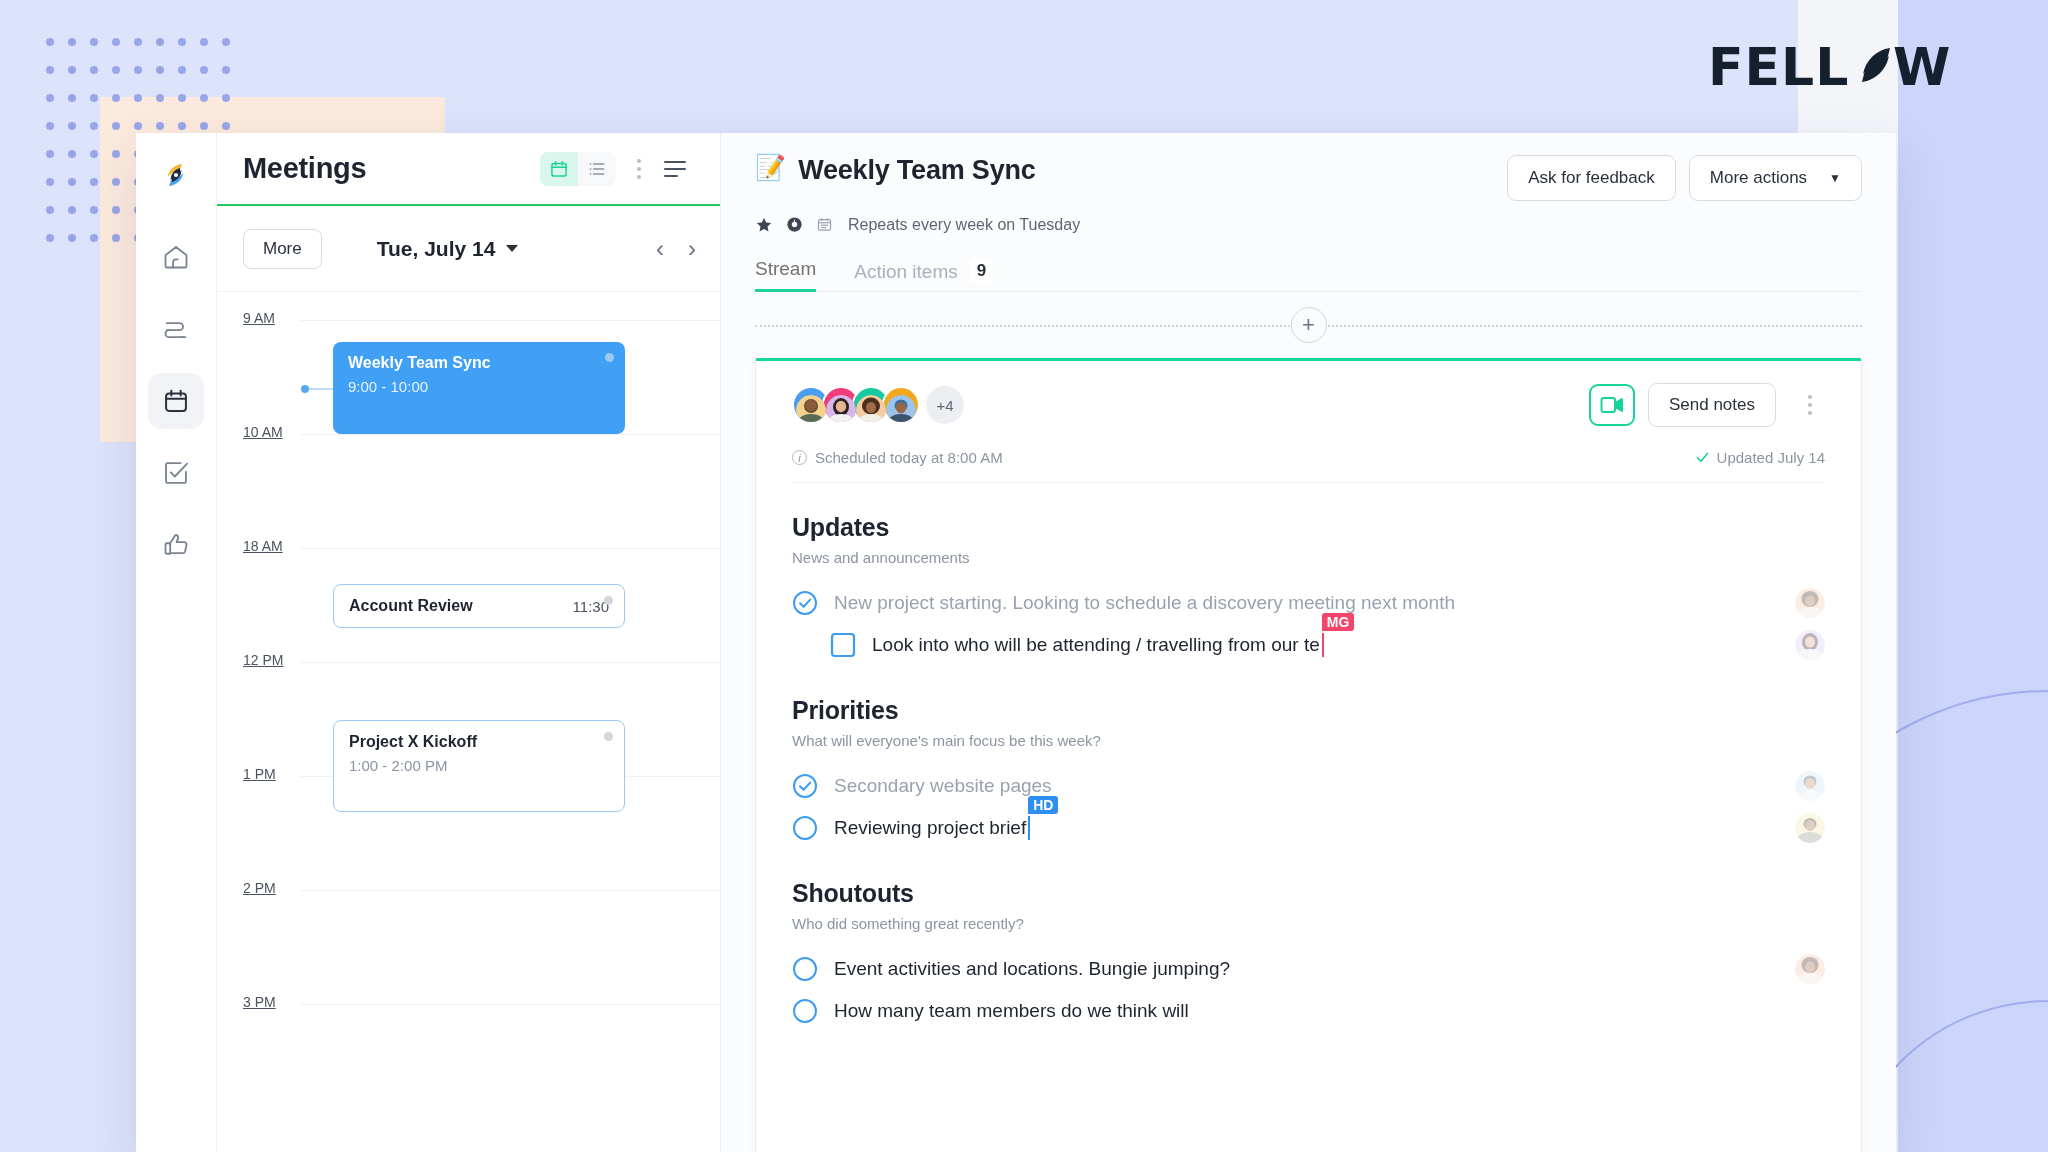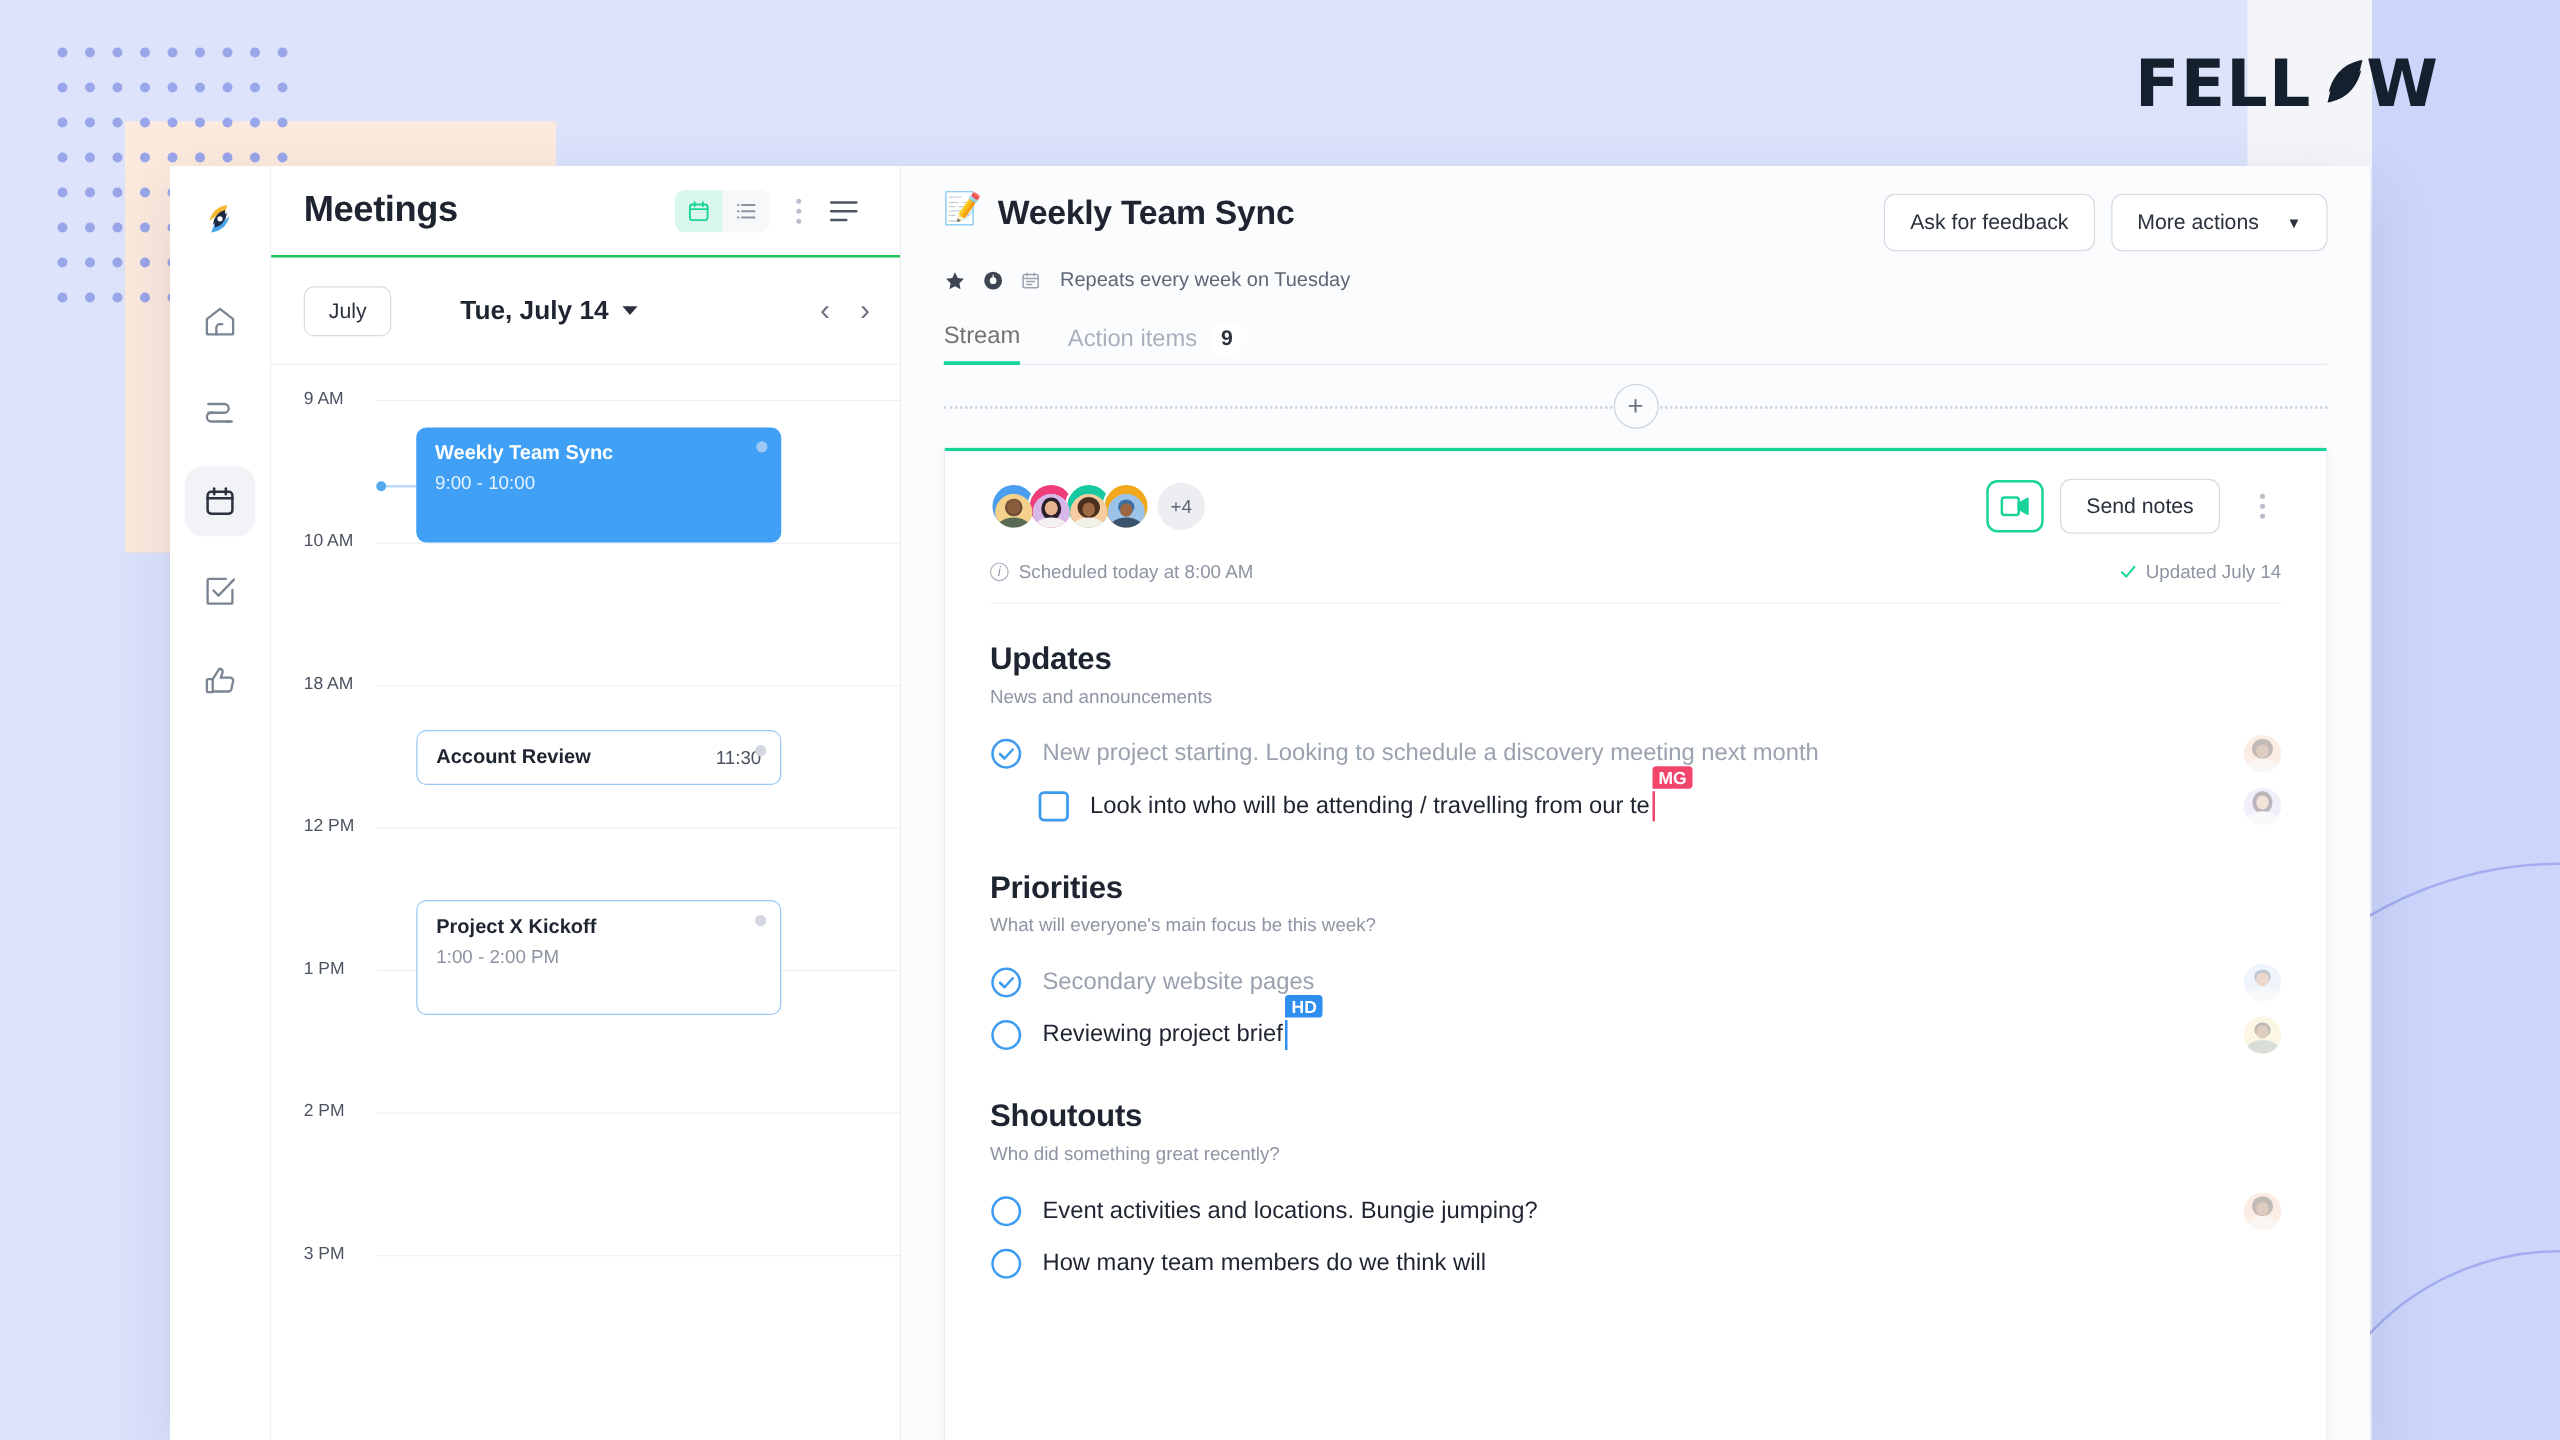--- a/index.html
+++ b/index.html
@@ -116,21 +116,21 @@
   }
   #date-nav { margin-left: auto; display: flex; gap: 24px; }
   .chev { font-size: 24px; color: #6b7280; cursor: pointer; line-height: 1; font-weight: 300; }
 
   
   #calendar {
     position: relative; flex: 1 1 auto; overflow: hidden; padding-top: 18px;
   }
   .hour-row { position: absolute; left: 0; right: 0; height: 1px; }
   .hour-label {
-    position: absolute; left: 26px; top: -10px; font-size: 14px; color: #4b5361;
+    position: absolute; left: 26px; top: -10px; font-size: 14px; color: #4b5361; text-decoration: underline;
   }
   .hour-line { position: absolute; left: 84px; right: 0; top: 0; height: 1px; background: #eef0f4; }
 
   .cal-event {
     position: absolute; left: 116px; width: 292px; border-radius: 8px;
     padding: 12px 15px; cursor: pointer;
   }
   .cal-event .ev-title { font-size: 16px; font-weight: 600; }
   .cal-event .ev-time { font-size: 15px; margin-top: 6px; }
   .cal-event .ev-dot {
@@ -439,21 +439,21 @@
           </div>
         <div class="hamburger">
             <i></i>
             <i></i>
             <i></i>
           </div>
       </div>
     </div>
 
     <div id="date-bar">
-      <div id="today-btn">July</div>
+      <div id="today-btn">More</div>
       <div id="date-label-wrap">
         <span id="date-label">Tue, July 14</span>
         <span class="caret-down"></span>
       </div>
       <div id="date-nav">
         <span class="chev">‹</span>
         <span class="chev">›</span>
       </div>
     </div>
 

